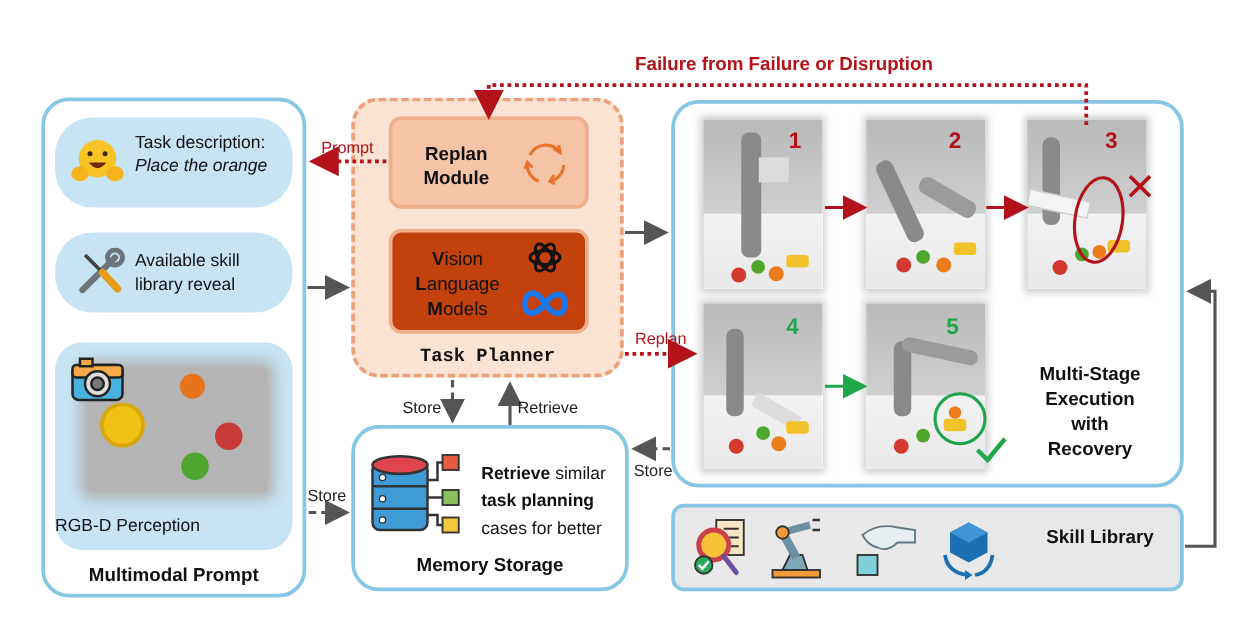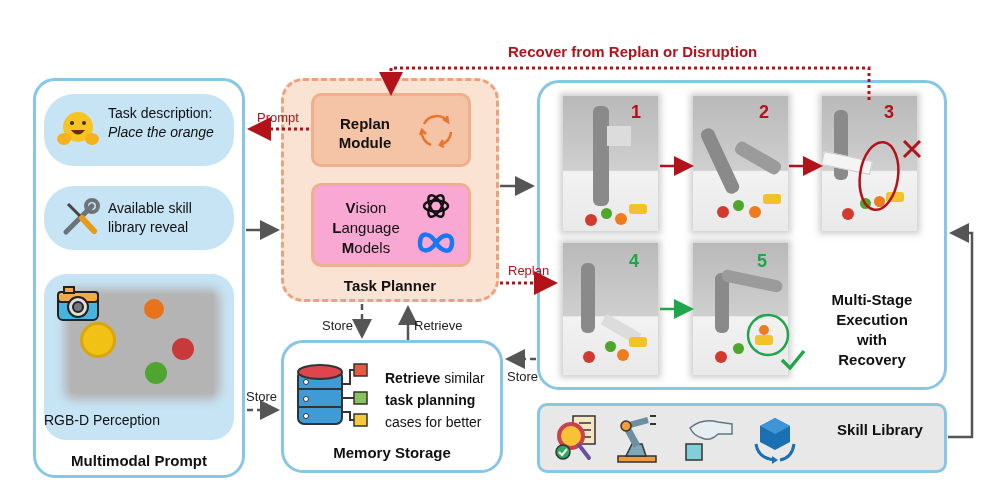--- a/index.html
+++ b/index.html
@@ -88,41 +88,41 @@
       <path d="M10 14 A14 14 0 0 1 34 12"></path>
       <path d="M29 9 L34 12 L33 6"></path>
       <path d="M37 22 A14 14 0 0 1 26 35"></path>
       <path d="M30 37 L26 35 L29 30"></path>
       <path d="M17 35 A14 14 0 0 1 8 20"></path>
       <path d="M6 25 L8 20 L12 24"></path>
     </svg>
   </span>
 </div>
 
-<div class="abs" style="left:311px; top:183px; width:160px; height:84px; background:#f9a8d4; border:3px solid #eeb08c; border-radius:10px;">
+<div class="abs" style="left:311px; top:183px; width:160px; height:84px; background:#c2410c; border:3px solid #eeb08c; border-radius:10px;">
   <div class="abs" style="left:14px; top:12px; font-size:15px; line-height:20px; text-align:center; width:76px;">
     <div><b>V</b><span>ision</span></div>
     <div><b>L</b><span>anguage</span></div>
     <div><b>M</b><span>odels</span></div>
   </div>
   <span class="abs" style="left:106px; top:4px; width:32px; height:32px;">
     <svg width="32" height="32" viewBox="0 0 32 32" fill="none" stroke="#111" stroke-width="2.4">
       <ellipse cx="16" cy="16" rx="12" ry="5.5"></ellipse>
       <ellipse cx="16" cy="16" rx="12" ry="5.5" transform="rotate(60 16 16)"></ellipse>
       <ellipse cx="16" cy="16" rx="12" ry="5.5" transform="rotate(120 16 16)"></ellipse>
     </svg>
   </span>
   <span class="abs" style="left:102px; top:44px; width:40px; height:26px;">
     <svg width="40" height="26" viewBox="0 0 40 26" fill="none" stroke="#1877f2" stroke-width="4.5">
       <path d="M20 13 C14 2 5 2 4 12 C3 22 12 24 20 13 C28 2 37 4 36 14 C35 24 26 22 20 13 Z"></path>
     </svg>
   </span>
 </div>
 
-<div class="abs bold" style="left:281px; width:218px; top:277px; text-align:center; font-size:15px;">Task Planner</div>
+<div class="abs bold" style="left:281px; width:218px; top:277px; text-align:center; font-size:15px;font-family:Liberation Mono, monospace;">Task Planner</div>
 
 <div class="panel" style="left:281px; top:340px; width:222px; height:133px;"></div>
 <span class="abs" style="left:294px; top:362px; width:80px; height:68px;">
   <svg width="80" height="68" viewBox="0 0 80 68">
     <rect x="4" y="8" width="44" height="54" rx="6" fill="#3f9bd6" stroke="#333" stroke-width="2"></rect>
     <ellipse cx="26" cy="10" rx="22" ry="7" fill="#e0454f" stroke="#333" stroke-width="2"></ellipse>
     <line x1="4" y1="27" x2="48" y2="27" stroke="#333" stroke-width="2"></line>
     <line x1="4" y1="45" x2="48" y2="45" stroke="#333" stroke-width="2"></line>
     <circle cx="12" cy="20" r="2.5" fill="#fff" stroke="#333"></circle>
     <circle cx="12" cy="37" r="2.5" fill="#fff" stroke="#333"></circle>
@@ -280,20 +280,20 @@
   <path d="M789 166 L818 166" stroke="#b3121a" stroke-width="2.5" marker-end="url(#ah-red)"></path>
   <path d="M660 309 L689 309" stroke="#1fa54a" stroke-width="2.5" marker-end="url(#ah-green)"></path>
 
   <ellipse cx="879" cy="176" rx="19" ry="34" fill="none" stroke="#b3121a" stroke-width="2.5" transform="rotate(8 879 176)"></ellipse>
   <path d="M904 141 L920 157 M920 141 L904 157" stroke="#b3121a" stroke-width="3"></path>
 
   <circle cx="768" cy="335" r="20" fill="none" stroke="#1fa54a" stroke-width="2.5"></circle>
   <path d="M782 360 L790 368 L804 351" fill="none" stroke="#1fa54a" stroke-width="3.5"></path>
 </svg>
 
-<div class="abs bold" style="left:508px; top:43px; font-size:15px; color:#b3121a;">Recover from Replan or Disruption</div>
+<div class="abs bold" style="left:508px; top:43px; font-size:15px; color:#b3121a;">Failure from Failure or Disruption</div>
 
 <div class="lbl-red" style="left:257px; top:110px;">Prompt</div>
 <div class="lbl-red" style="left:508px; top:263px;">Replan</div>
 <div class="lbl" style="left:246px; top:389px;">Store</div>
 <div class="lbl" style="left:322px; top:318px;">Store</div>
 <div class="lbl" style="left:414px; top:318px;">Retrieve</div>
 <div class="lbl" style="left:507px; top:369px;">Store</div>
 
 </body></html>

